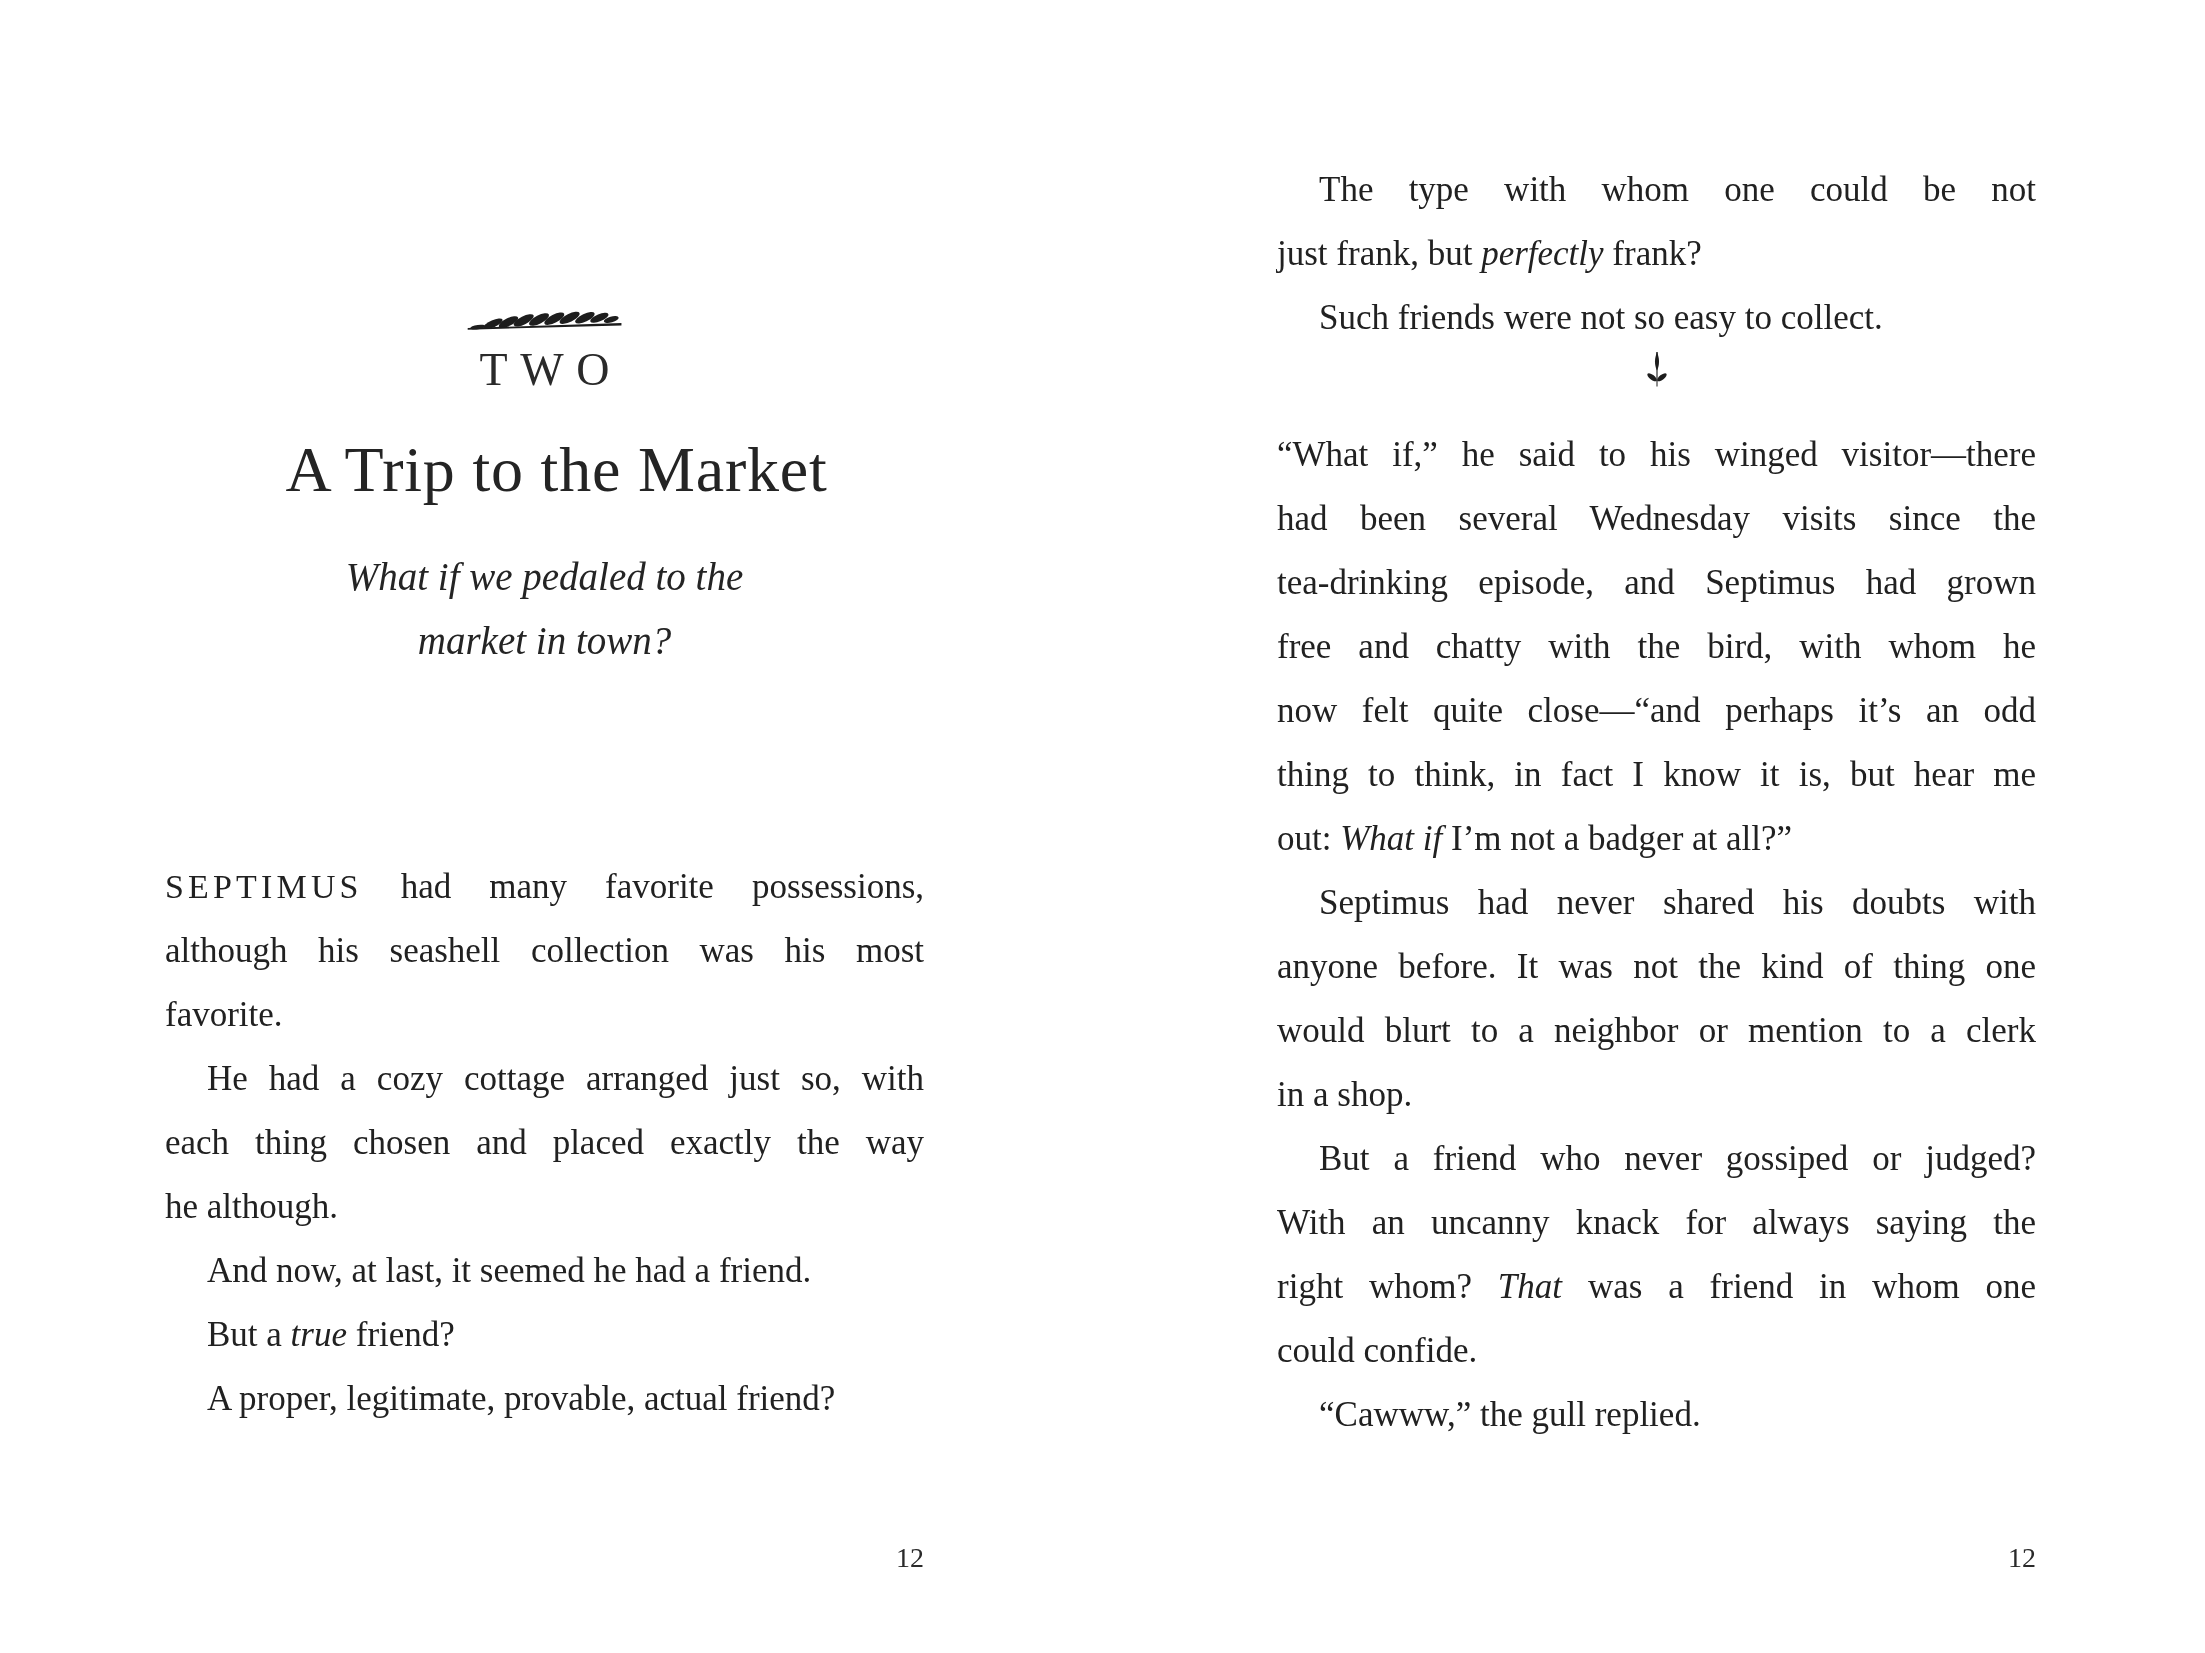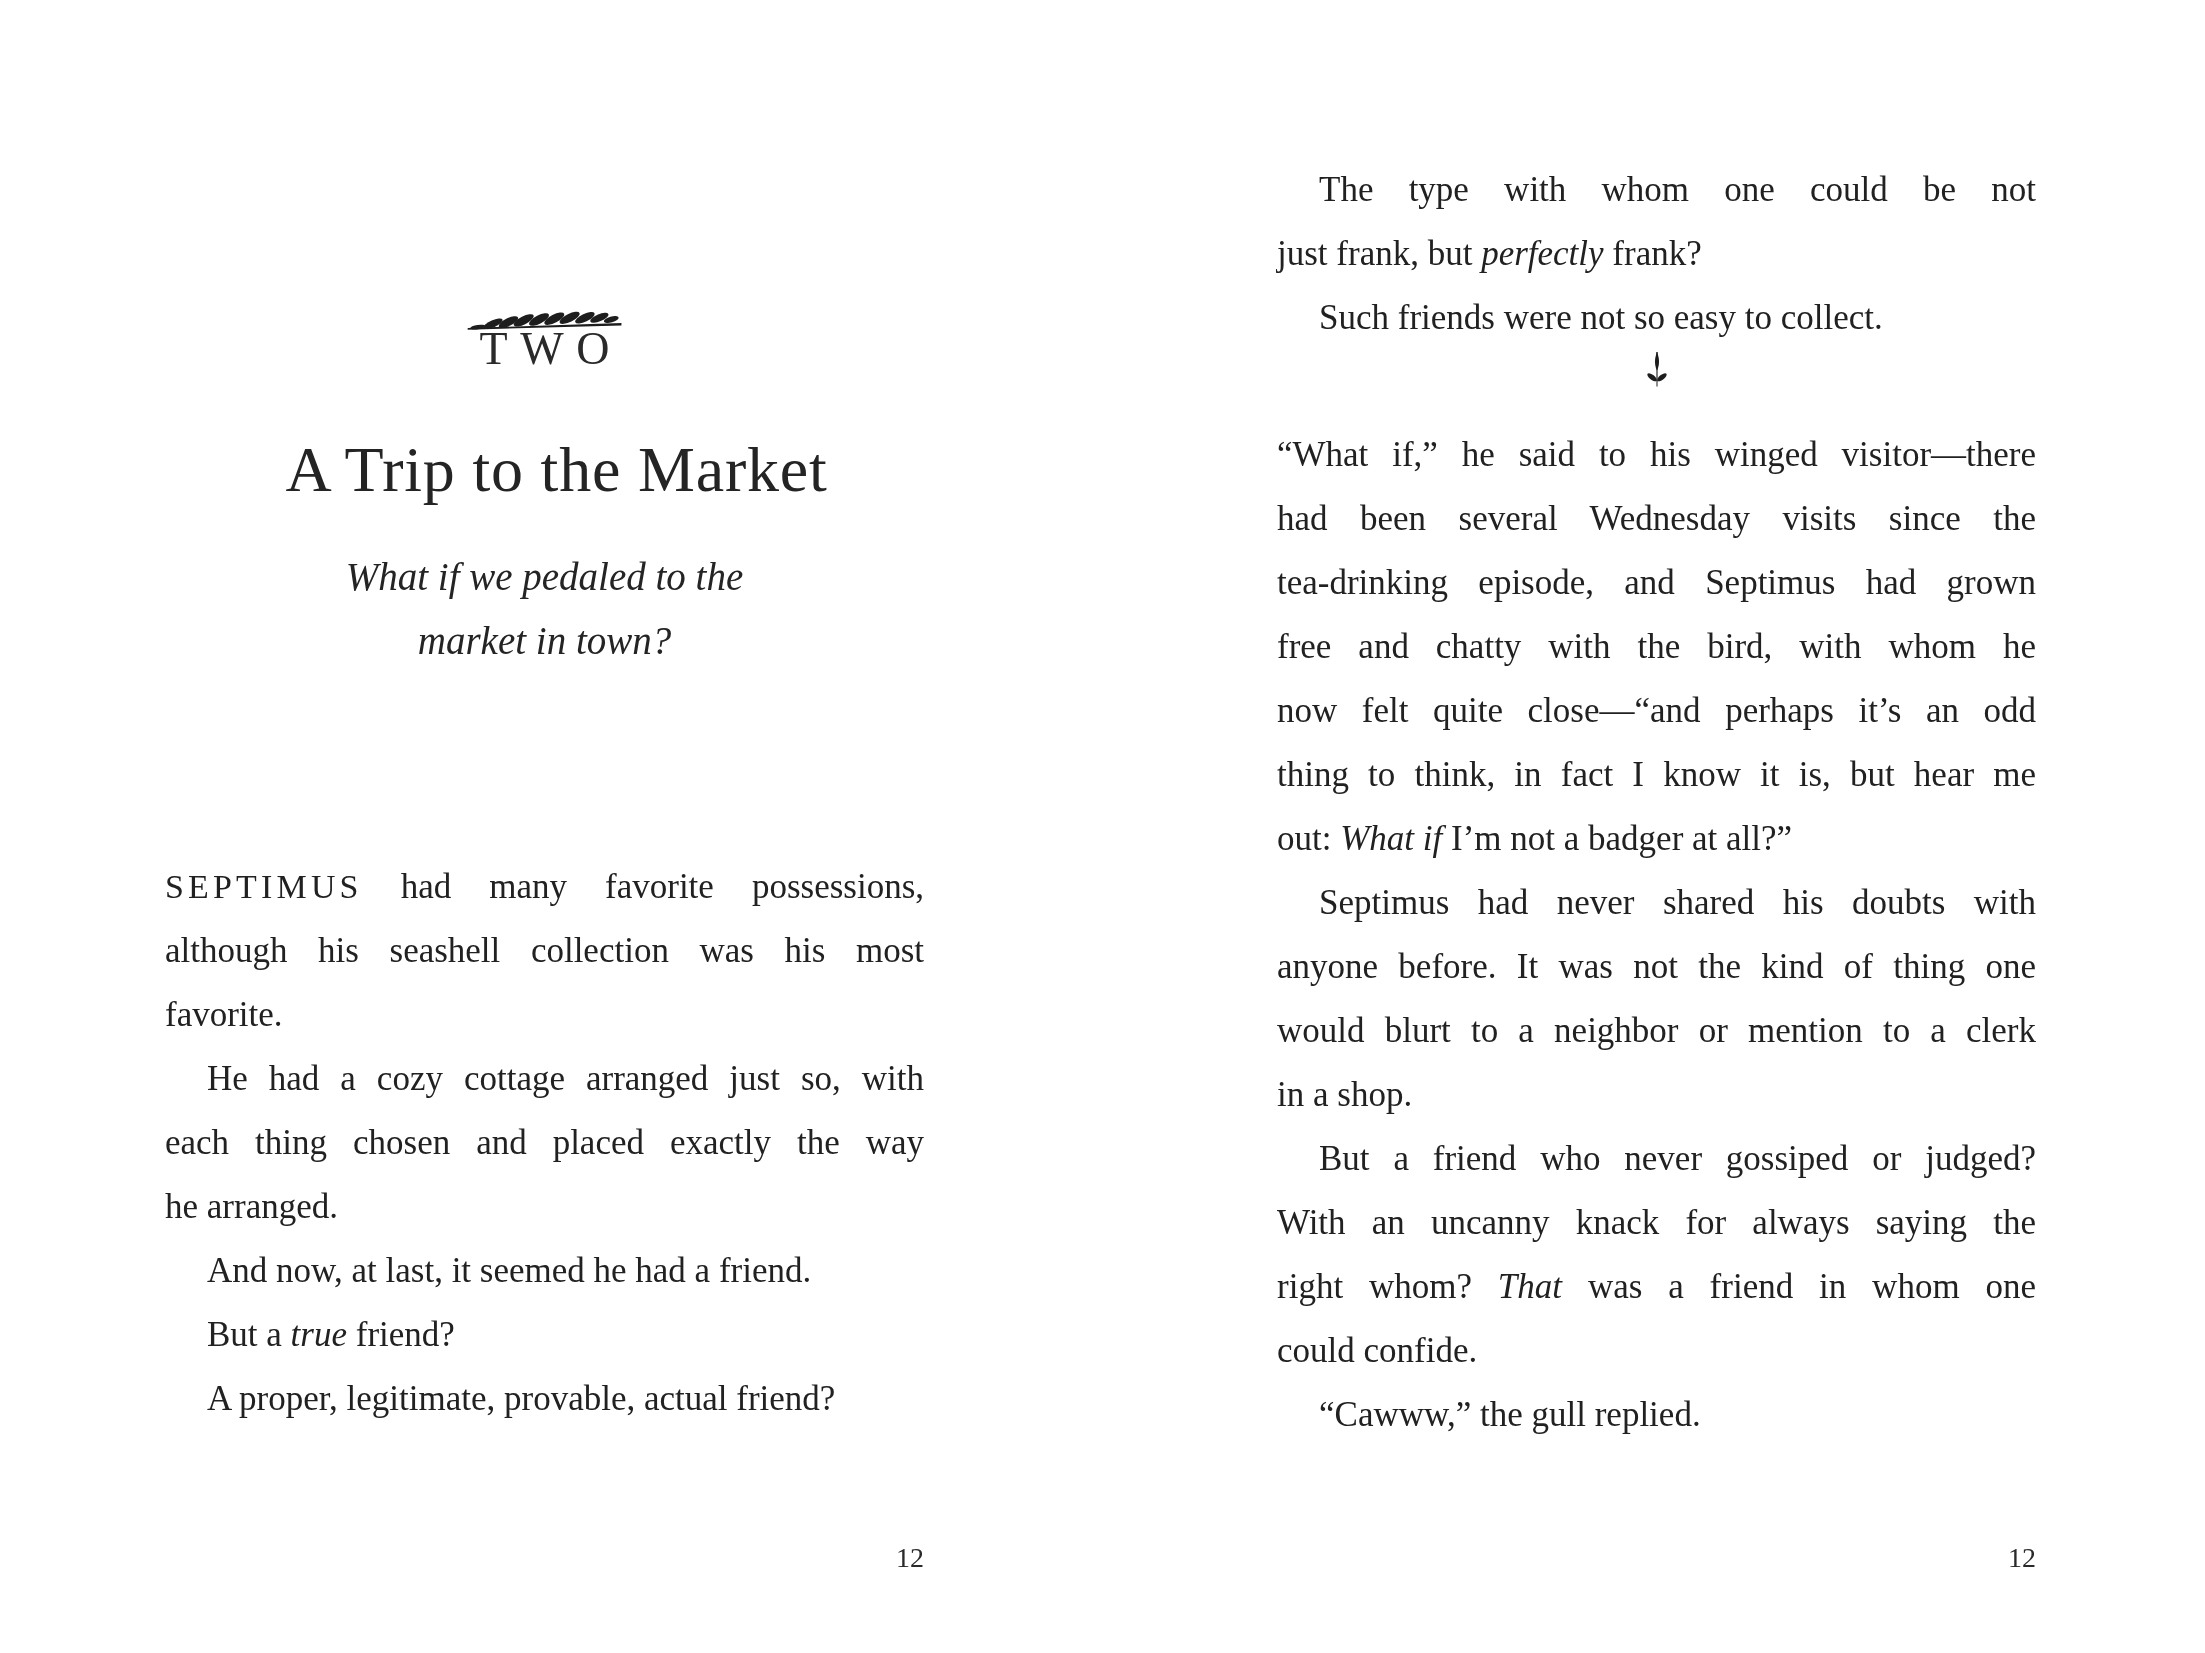--- a/index.html
+++ b/index.html
@@ -11,21 +11,21 @@
     position:relative;
     overflow:hidden;
   }
   .page { position:absolute; top:0; height:1342px; width:759px; }
   .page-left  { left:165px; }
   .page-right { left:1277px; }
 
   
   .ornament-row { position:absolute; top:305px; left:0; width:100%; text-align:center; }
   .chapter-label {
-    position:absolute; top:322px; left:0; width:100%;
+    position:absolute; top:343px; left:0; width:100%;
     text-align:center; font-size:46px; letter-spacing:12.7px; text-indent:12.7px;
     color:#2a2a2a;
   }
   .chapter-title {
     position:absolute; top:421px; left:0; width:100%; margin:12px;
     text-align:center; font-size:64px; font-weight:normal; color:#242424;
     letter-spacing:0.8px;
   }
   .epigraph {
     position:absolute; top:545px; left:0; width:100%;
@@ -85,21 +85,21 @@
     <div>What if we pedaled to the</div>
     <div>market in town?</div>
   </div>
 
   <div class="body-block" id="left-body">
       <div class="line j"><span class="caps">SEPTIMUS</span><span> had many favorite possessions,</span></div>
       <div class="line j"><span>although his seashell collection was his most</span></div>
       <div class="line"><span>favorite.</span></div>
       <div class="line j indent"><span>He had a cozy cottage arranged just so, with</span></div>
       <div class="line j"><span>each thing chosen and placed exactly the way</span></div>
-      <div class="line"><span>he arranged.</span></div>
+      <div class="line"><span>he although.</span></div>
       <div class="line indent"><span>And now, at last, it seemed he had a friend.</span></div>
       <div class="line indent"><span>But a </span><span class="it">true</span><span> friend?</span></div>
       <div class="line indent"><span>A proper, legitimate, provable, actual friend?</span></div>
     </div>
 
   <div class="folio">12</div>
 </section>
 
 <section class="page page-right">
 

